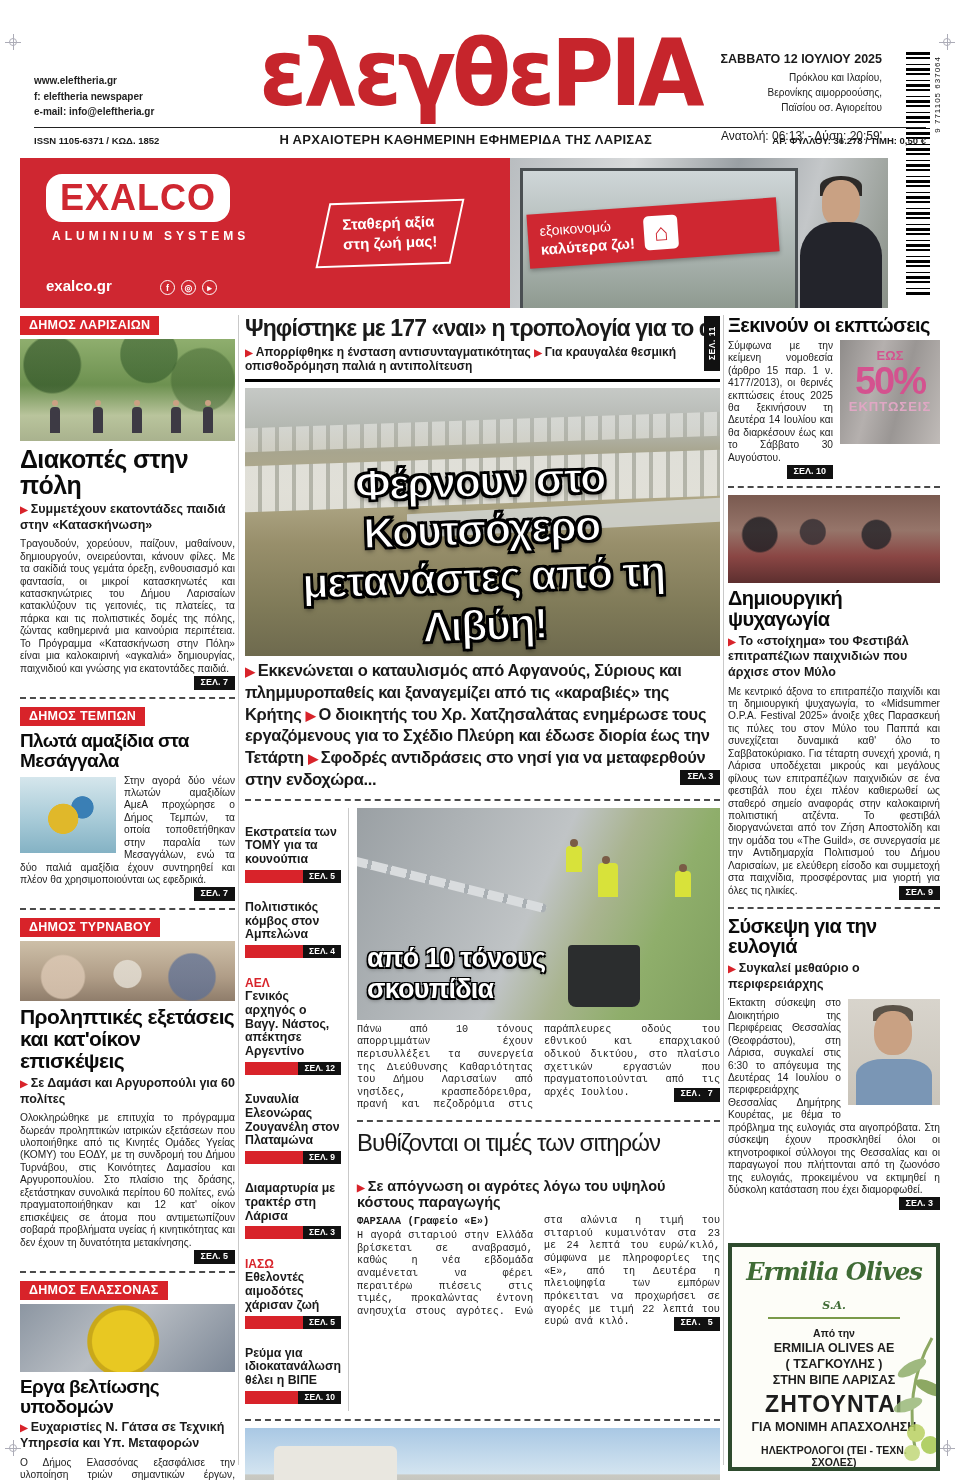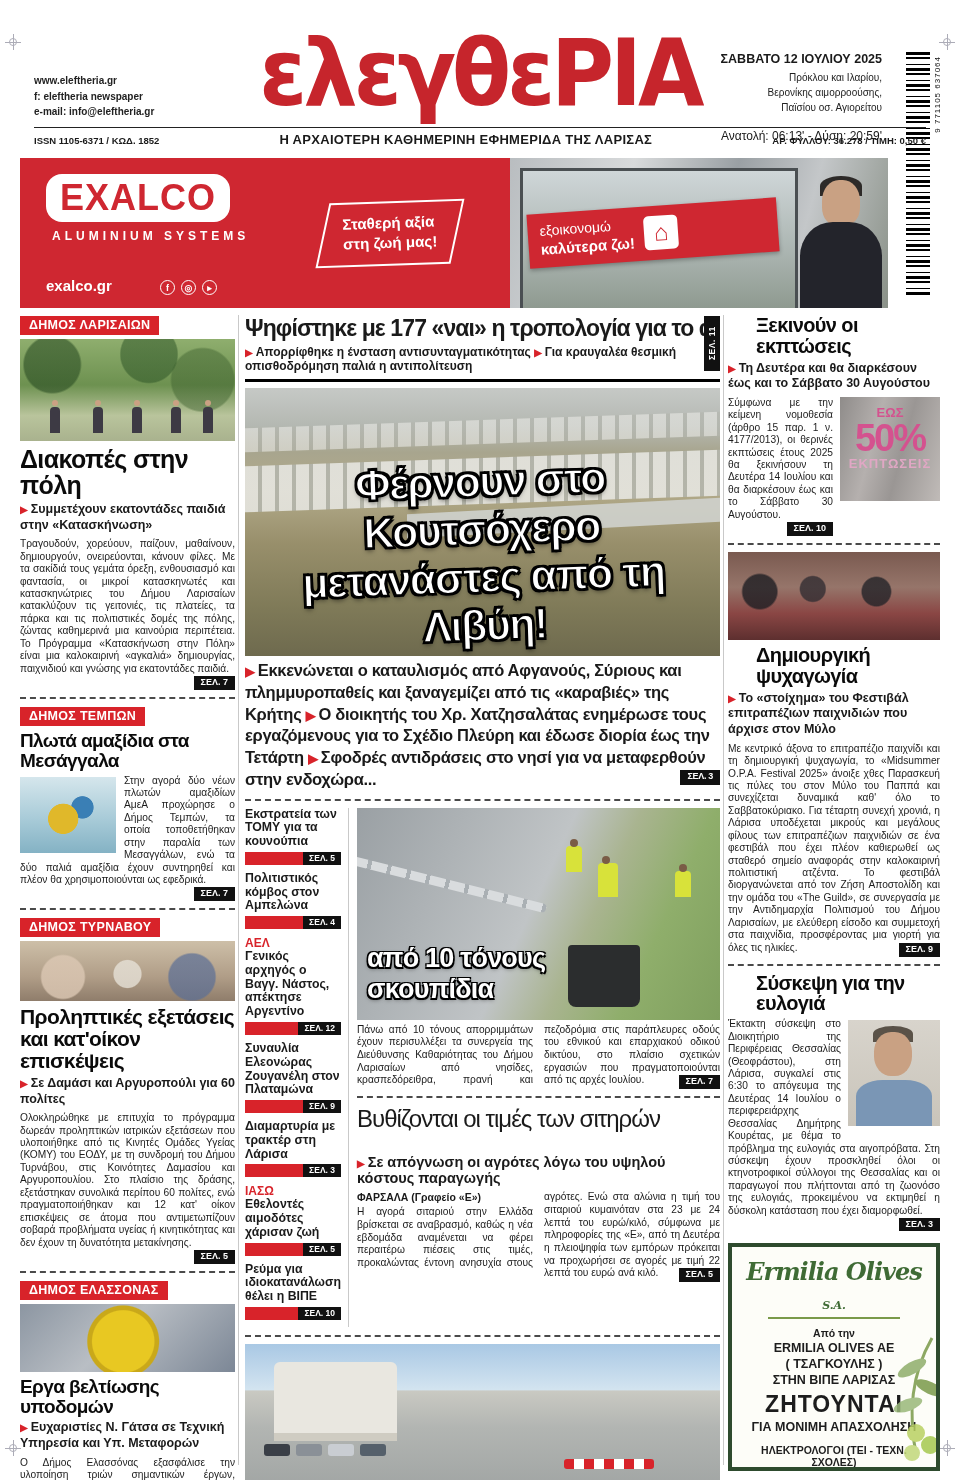--- a/index.html
+++ b/index.html
@@ -118,50 +118,50 @@
   .camp-wall { position:absolute; left:34%; right:0; top:44%; height:9%; transform:skewY(-3deg); background:#cfd2cd; opacity:.9; }
   .main-hl { position:absolute; left:0; right:0; bottom:6px; text-align:center; transform:rotate(-2deg);
              color:#fff; font-weight:900; font-size:43px; line-height:1.12; letter-spacing:-1.5px;
              -webkit-text-stroke:1.6px #000;
              text-shadow:2px 2px 0 #000,-2px 2px 0 #000,2px -2px 0 #000,-2px -2px 0 #000,0 3px 5px rgba(0,0,0,.55); }
   .c-bullets { font-size:16.5px; font-weight:bold; line-height:1.32; letter-spacing:-0.3px; margin-top:4px; }
   .c-bullets .arr { font-size:13px; }
 
   .mid { display:flex; }
   .rail { width:104px; padding-right:7px; border-right:1px solid #c9c9c9; }
-  .rail-item { margin-bottom:7px; }
+  .rail-item { margin-bottom:7px;margin-top:18px; }
   .rail-prefix { color:#d8232a; font-weight:bold; font-size:12px; }
   .rail-text { font-size:12.3px; font-weight:bold; line-height:1.12; }
   .rail-bar { margin-top:3px; background:#d8232a; height:13px; display:flex; justify-content:flex-end; }
   .rail-bar b { background:#111; color:#fff; font-size:8.5px; font-weight:bold; padding:1px 6px 0; }
   .mid-right { flex:1; padding-left:8px; }
   .ph-garbage { height:212px; background:
       linear-gradient(115deg,#9aa0a4 0%,#c0c4c6 48%,#a9b490 62%,#8fae6b 78%,#7f9f5e 100%); }
   .rail-guard { position:absolute; left:-8px; top:34%; width:55%; height:9px; background:
       repeating-linear-gradient(90deg,#d9dcde 0 16px,#aab0b4 16px 20px); transform:rotate(14deg); border-radius:4px; }
   .worker { position:absolute; width:16px; height:26px; background:#d8e23a; border-radius:4px 4px 0 0; }
   .worker:before { content:""; position:absolute; top:-7px; left:4px; width:8px; height:8px; border-radius:50%; background:#7a5c46; }
   .bin { position:absolute; right:22%; bottom:6%; width:72px; height:62px; background:#2b2d2e; border-radius:4px 4px 8px 8px; }
   .garb-hl { position:absolute; left:10px; bottom:14px; color:#fff; font-weight:900; font-size:27px;
              line-height:1.16; letter-spacing:-0.8px;
              text-shadow:1.5px 1.5px 0 #000,-1.5px 1.5px 0 #000,1.5px -1.5px 0 #000,-1.5px -1.5px 0 #000,0 2px 4px rgba(0,0,0,.5); }
   .sub-c { font-size:14.5px; font-weight:bold; margin:4px 0 5px; }
-  .cols2 { column-count:2; column-gap:11px; font-size:10.2px; line-height:1.24; text-align:justify; }
+  .cols2 { column-count:2; column-gap:11px; font-size:10.2px; line-height:1.24; text-align:justify;font-family:Liberation Mono, monospace; }
   .byline { font-weight:bold; font-size:10.5px; margin-bottom:2px; }
   .hl-wheat { font-size:24px; font-weight:400; letter-spacing:-1px; margin-bottom:21px; }
   .ph-junction { height:152px; margin:2px 0 4px; background:
       linear-gradient(180deg,#a9c8e4 0%,#d3e4f0 30%,#c9c9c2 31%,#b2b5b2 55%,#9fa3a2 100%); }
   .bldg { position:absolute; left:6%; top:12%; width:26%; height:52%; background:#e9e7e0; border-radius:6px 6px 0 0; box-shadow:inset 0 -8px 0 #cfccc2; }
   .cars { position:absolute; left:4%; bottom:26%; display:flex; gap:6px; }
   .cars i { width:26px; height:12px; border-radius:3px; }
   .barrier { position:absolute; right:14%; bottom:18%; width:90px; height:10px;
       background:repeating-linear-gradient(90deg,#d8232a 0 10px,#fff 10px 20px); border-radius:3px; }
 
   
-  .hl-r { font-size:20px;margin-left:28px; }
+  .hl-r { font-size:20px; }
   .sales-row { display:flex; gap:7px; }
   .sales-body { flex:1; }
   .ph-sale { width:100px; height:104px; flex:none; background:
       linear-gradient(105deg,#8f8c8a 0%,#b5b0ae 35%,#9a9694 60%,#c0bbb8 100%); text-align:center; }
   .sale-t1 { color:#d4528f; font-weight:900; font-size:13px; margin-top:8px; }
   .sale-t2 { color:#d4528f; font-weight:900; font-size:38px; line-height:.95; letter-spacing:-2px; }
   .sale-t3 { color:#e0a7c4; font-weight:900; font-size:13px; letter-spacing:1px; }
   .ph-tables { height:88px; background:
       radial-gradient(circle at 15% 45%, rgba(30,30,35,.8) 0 9%, transparent 10%),
       radial-gradient(circle at 40% 42%, rgba(50,45,50,.8) 0 9%, transparent 10%),
@@ -434,21 +434,20 @@
         <div class="barrier"></div>
       </div>
 
     </div>
   </div>
 
   <div class="col col-right">
 
     <div>
       <div class="hl hl-r" style="margin-top:0">Ξεκινούν οι εκπτώσεις</div>
-      <div class="sub"><span class="arr">▶</span><span>Τη Δευτέρα και θα διαρκέσουν έως και το Σάββατο 30 Αυγούστου</span></div>
       <div class="sales-row">
         <div class="sales-body body clearfix">
           <span>Σύμφωνα με την κείμενη νομοθεσία (άρθρο 15 παρ. 1 ν. 4177/2013), οι θερινές εκπτώσεις έτους 2025 θα ξεκινήσουν τη Δευτέρα 14 Ιουλίου και θα διαρκέσουν έως και το Σάββατο 30 Αυγούστου.</span>
           <span class="badge">ΣΕΛ. 10</span>
         </div>
         <div class="ph ph-sale" style="margin:0">
           <div class="sale-t1">ΕΩΣ</div>
           <div class="sale-t2">50%</div>
           <div class="sale-t3">ΕΚΠΤΩΣΕΙΣ</div>
         </div>
@@ -459,20 +458,21 @@
     <div>
       <div class="ph ph-tables" style="margin-top:0"></div>
       <div class="hl hl-r">Δημιουργική ψυχαγωγία</div>
       <div class="sub"><span class="arr">▶</span><span>Το «στοίχημα» του Φεστιβάλ επιτραπέζιων παιχνιδιών που άρχισε στον Μύλο</span></div>
       <div class="body clearfix"><span>Με κεντρικό άξονα το επιτραπέζιο παιχνίδι και τη δημιουργική ψυχαγωγία, το «Midsummer O.P.A. Festival 2025» άνοιξε χθες Παρασκευή τις πύλες του στον Μύλο του Παππά και συνεχίζεται δυναμικά καθ' όλο το Σαββατοκύριακο. Για τέταρτη συνεχή χρονιά, η Λάρισα υποδέχεται μικρούς και μεγάλους φίλους των επιτραπέζιων παιχνιδιών σε ένα φεστιβάλ που έχει πλέον καθιερωθεί ως σταθερό σημείο αναφοράς στην καλοκαιρινή πολιτιστική ατζέντα. Το φεστιβάλ διοργανώνεται από τον Ζήση Αποστολίδη και την ομάδα του «The Guild», σε συνεργασία με την Αντιδημαρχία Πολιτισμού του Δήμου Λαρισαίων, με ελεύθερη είσοδο και συμμετοχή στα παιχνίδια, προσφέροντας μια γιορτή για όλες τις ηλικίες.</span><span class="badge">ΣΕΛ. 9</span></div>
       <div class="dashes"></div>
     </div>
 
     <div>
       <div class="hl hl-r" style="margin-top:0">Σύσκεψη για την ευλογιά</div>
+      <div class="sub"><span class="arr">▶</span><span>Συγκαλεί μεθαύριο ο περιφερειάρχης</span></div>
       <div class="evl-row body">
         <span class="ph ph-portrait" style="display:block;position:relative">
           <span class="hair"></span>
             <span class="head"></span>
             <span class="torso"></span>
         </span>
         <span>Έκτακτη σύσκεψη στο Διοικητήριο της Περιφέρειας Θεσσαλίας (Θεοφράστου), στη Λάρισα, συγκαλεί στις 6:30 το απόγευμα της Δευτέρας 14 Ιουλίου ο περιφερειάρχης Θεσσαλίας Δημήτρης Κουρέτας, με θέμα το πρόβλημα της ευλογιάς στα αιγοπρόβατα. Στη σύσκεψη έχουν προσκληθεί όλοι οι κτηνοτροφικοί σύλλογοι της Θεσσαλίας και οι παραγωγοί που πλήττονται από τη ζωονόσο της ευλογιάς, προκειμένου να εκτιμηθεί η δύσκολη κατάσταση που έχει διαμορφωθεί.</span>
         <span class="badge">ΣΕΛ. 3</span>
       </div>
 

